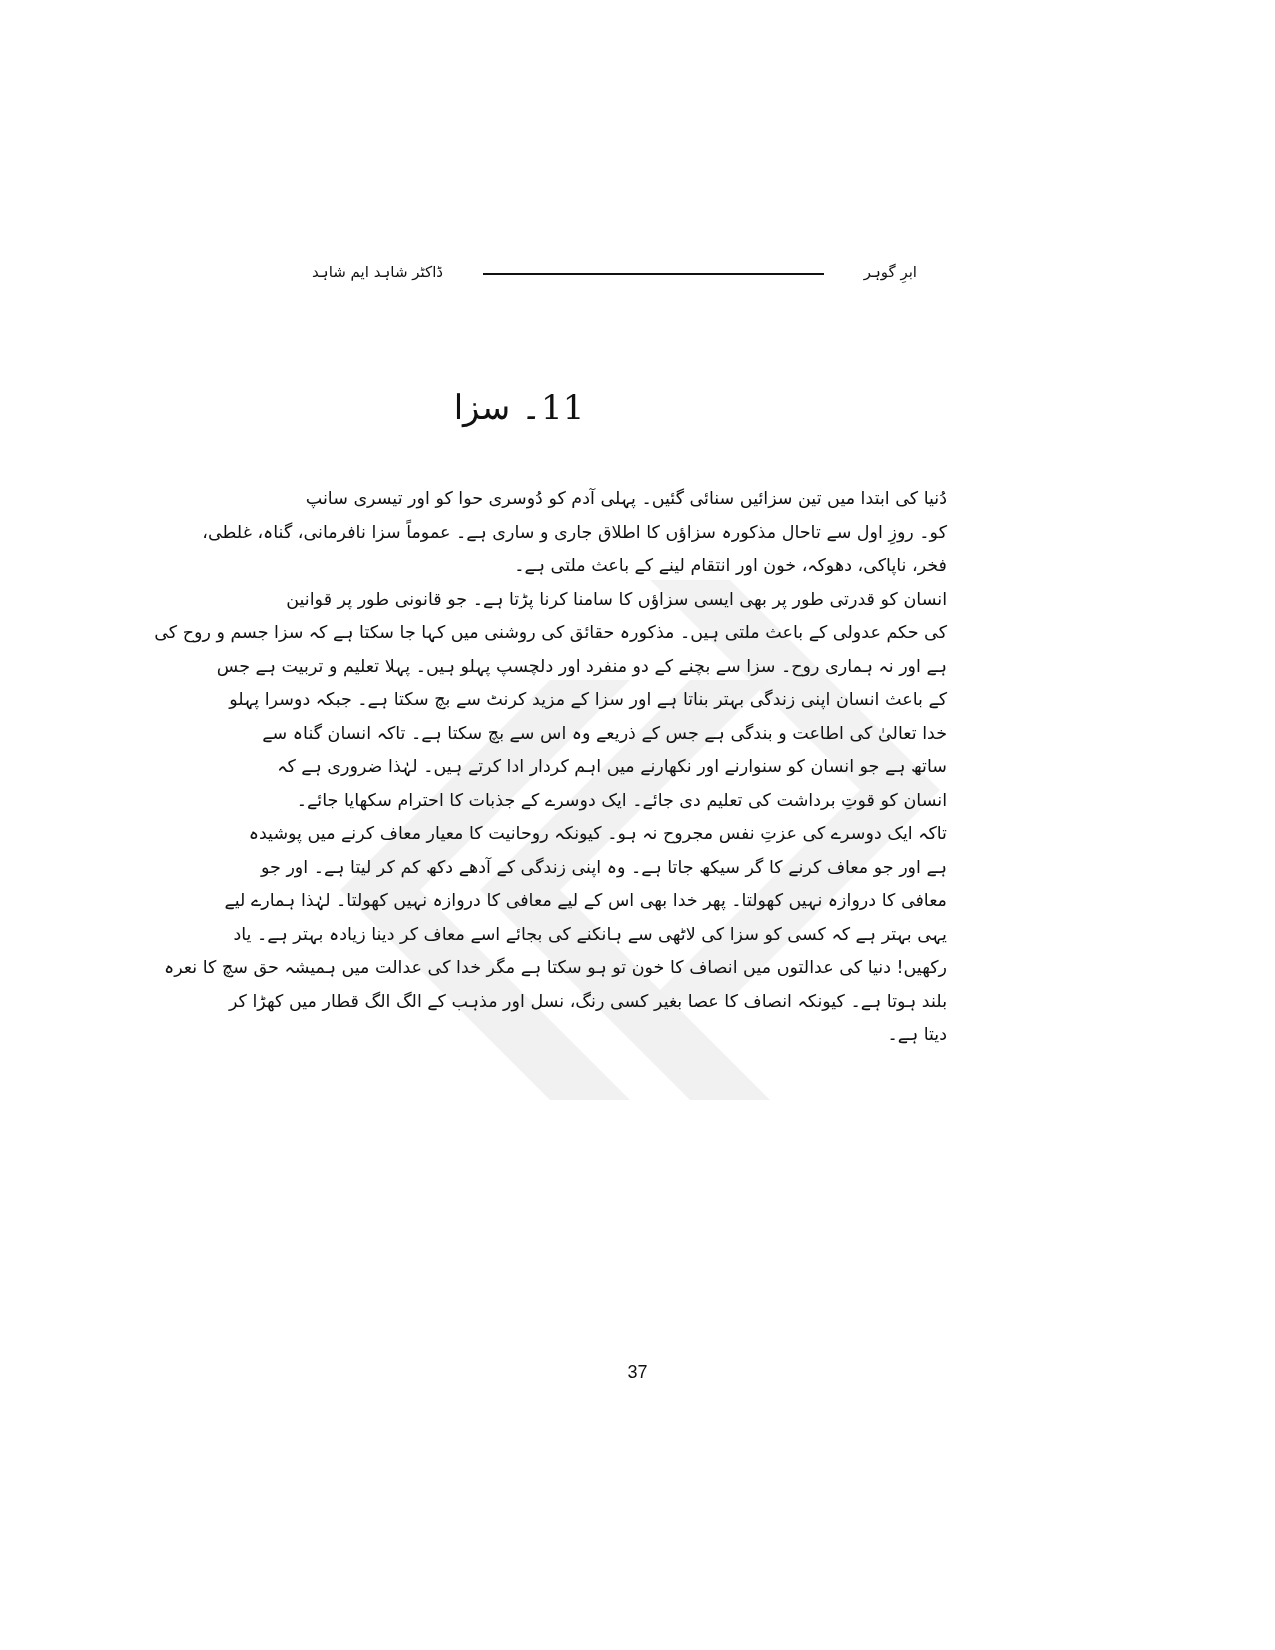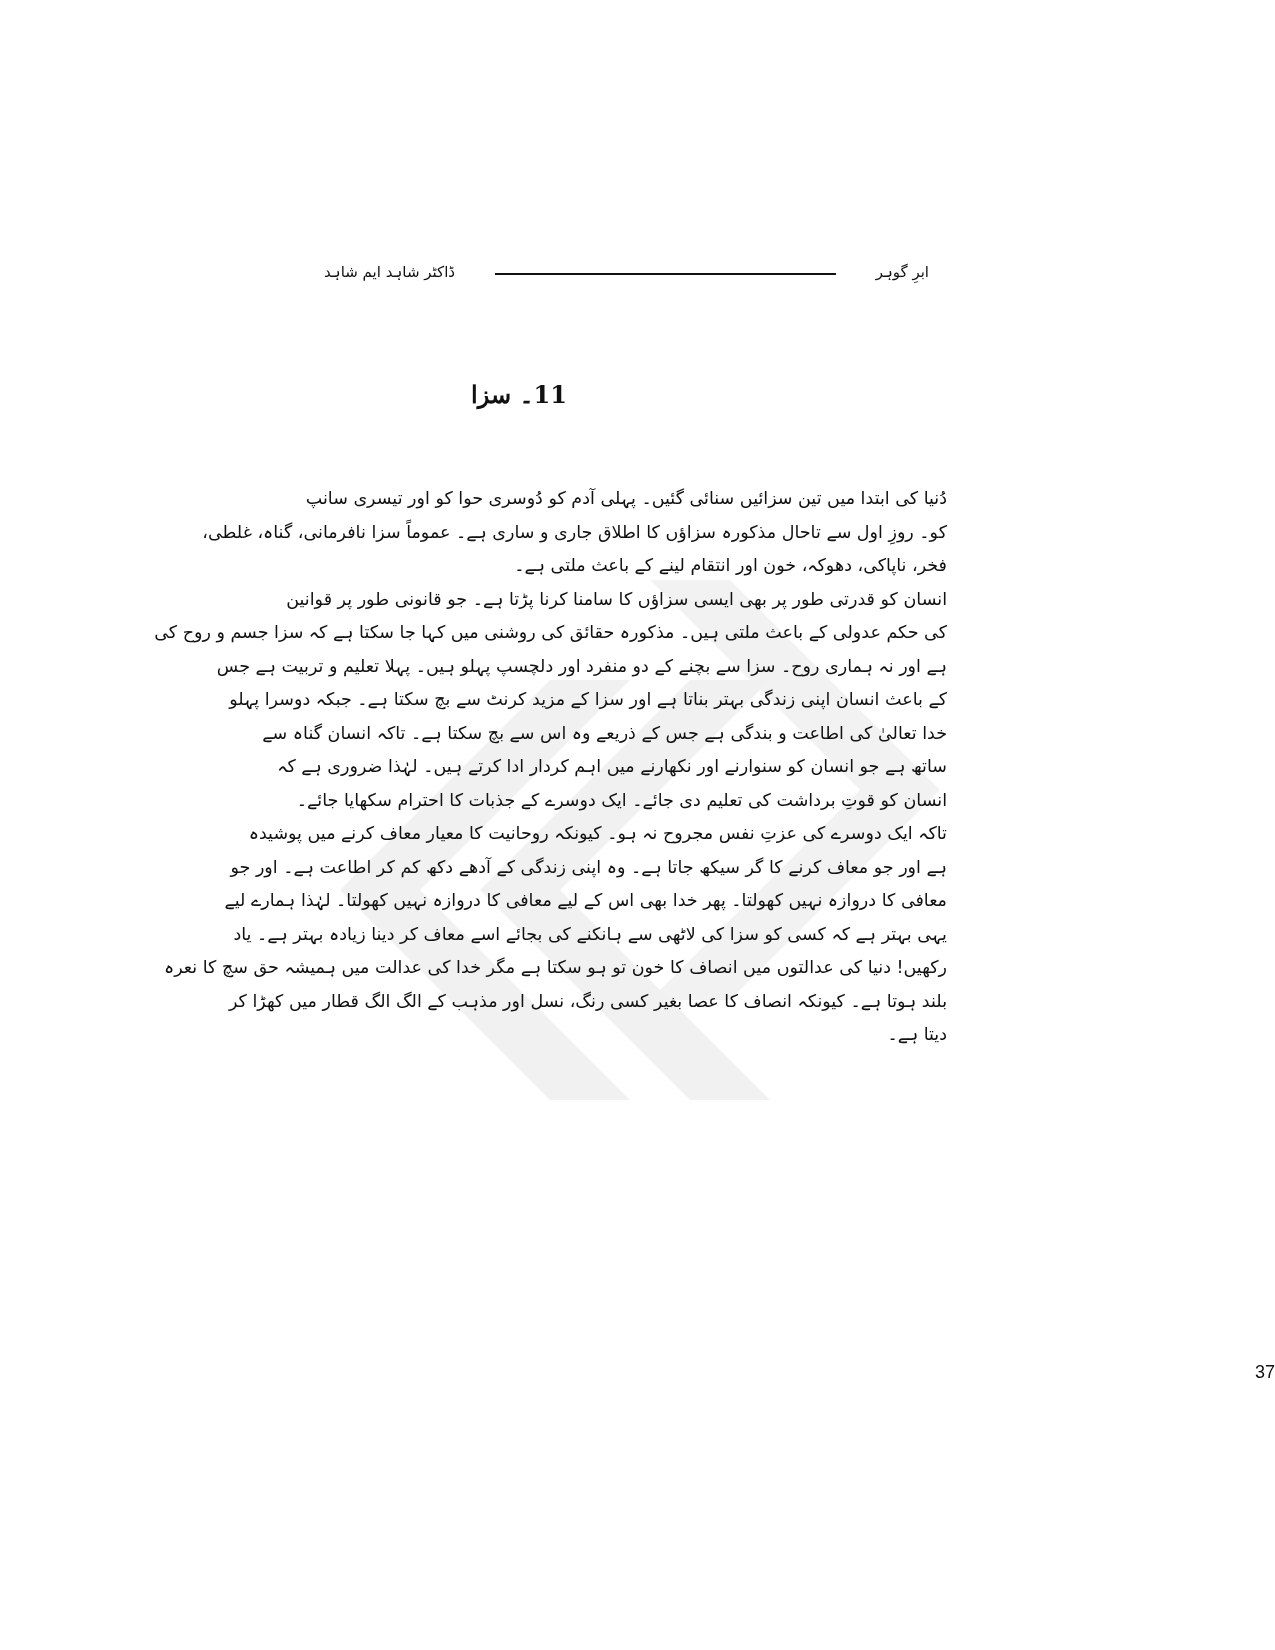--- a/index.html
+++ b/index.html
@@ -19,21 +19,21 @@
       position: absolute;
       left: 300px;
       top: 560px;
       width: 680px;
       height: 560px;
       pointer-events: none;
       z-index: 0;
     }
     .running-header {
       position: absolute;
-      left: 324px;
+      left: 312px;
       top: 258px;
       width: 605px;
       height: 28px;
       display: flex;
       align-items: center;
       justify-content: space-between;
       direction: ltr;
       z-index: 1;
       gap: 18px;
     }
@@ -55,22 +55,22 @@
       position: relative;
       top: 2px;
     }
     .chapter-title {
       position: absolute;
       left: 0;
       width: 1038px;
       top: 364px;
       text-align: center;
       font-family: "DejaVu Serif", serif;
-      font-weight: bold;
-      font-size: 24px;
+      font-weight: normal;
+      font-size: 34px;
       direction: rtl;
       z-index: 1;
     }
     .body-text {
       position: absolute;
       left: 322px;
       top: 450px;
       width: 625px;
       direction: rtl;
       text-align: justify;
@@ -90,21 +90,21 @@
       text-align-last: justify;
     }
     .body-text .line.last {
       text-align-last: right;
     }
     .page-number {
       position: absolute;
       left: 0;
       width: 1275px;
       top: 1362px;
-      text-align: right;
+      text-align: center;
       font-family: "Liberation Sans", sans-serif;
       font-size: 18px;
       z-index: 1;
     }
   </style>
 </head>
 <body>
 
 <svg class="watermark" viewBox="0 0 680 560" xmlns="http://www.w3.org/2000/svg">
   <g fill="#f1f1f1">
@@ -130,21 +130,21 @@
   </p>
   <p>
     <span class="line">انسان کو قدرتی طور پر بھی ایسی سزاؤں کا سامنا کرنا پڑتا ہے۔ جو قانونی طور پر قوانین</span>
     <span class="line">کی حکم عدولی کے باعث ملتی ہیں۔ مذکورہ حقائق کی روشنی میں کہا جا سکتا ہے کہ سزا جسم و روح کی</span>
     <span class="line">ہے اور نہ ہماری روح۔ سزا سے بچنے کے دو منفرد اور دلچسپ پہلو ہیں۔ پہلا تعلیم و تربیت ہے جس</span>
     <span class="line">کے باعث انسان اپنی زندگی بہتر بناتا ہے اور سزا کے مزید کرنٹ سے بچ سکتا ہے۔ جبکہ دوسرا پہلو</span>
     <span class="line">خدا تعالیٰ کی اطاعت و بندگی ہے جس کے ذریعے وہ اس سے بچ سکتا ہے۔ تاکہ انسان گناہ سے</span>
     <span class="line">ساتھ ہے جو انسان کو سنوارنے اور نکھارنے میں اہم کردار ادا کرتے ہیں۔ لہٰذا ضروری ہے کہ</span>
     <span class="line">انسان کو قوتِ برداشت کی تعلیم دی جائے۔ ایک دوسرے کے جذبات کا احترام سکھایا جائے۔</span>
     <span class="line">تاکہ ایک دوسرے کی عزتِ نفس مجروح نہ ہو۔ کیونکہ روحانیت کا معیار معاف کرنے میں پوشیدہ</span>
-    <span class="line">ہے  اور جو معاف کرنے کا گر سیکھ جاتا ہے۔ وہ اپنی زندگی کے آدھے دکھ کم کر اطاعت ہے۔ اور جو</span>
+    <span class="line">ہے  اور جو معاف کرنے کا گر سیکھ جاتا ہے۔ وہ اپنی زندگی کے آدھے دکھ کم کر لیتا ہے۔ اور جو</span>
     <span class="line">معافی کا دروازہ نہیں کھولتا۔ پھر خدا بھی اس کے لیے معافی کا دروازہ نہیں کھولتا۔ لہٰذا ہمارے لیے</span>
     <span class="line">یہی بہتر ہے کہ کسی کو سزا کی لاٹھی سے ہانکنے کی بجائے اسے معاف کر دینا زیادہ بہتر ہے۔ یاد</span>
     <span class="line">رکھیں! دنیا کی عدالتوں میں انصاف کا خون تو ہو سکتا ہے مگر خدا کی عدالت میں ہمیشہ حق سچ کا نعرہ</span>
     <span class="line">بلند ہوتا ہے۔ کیونکہ انصاف کا عصا بغیر کسی رنگ، نسل اور مذہب کے الگ الگ قطار میں کھڑا کر</span>
     <span class="line last">دیتا ہے۔</span>
   </p>
 </div>
 
 <div class="page-number">37</div>
 

